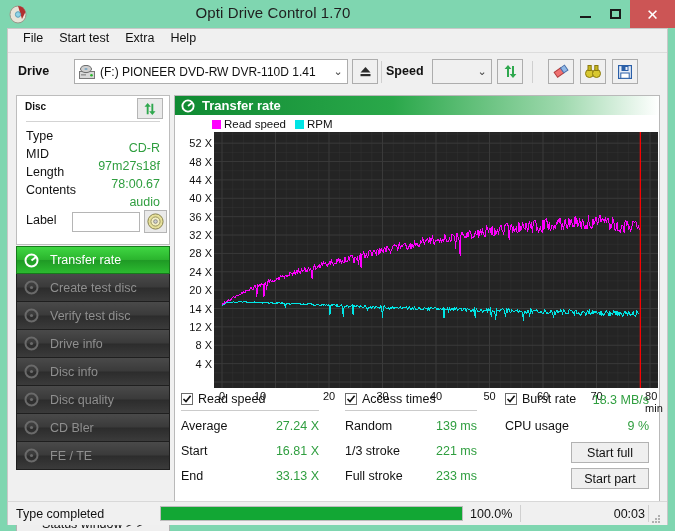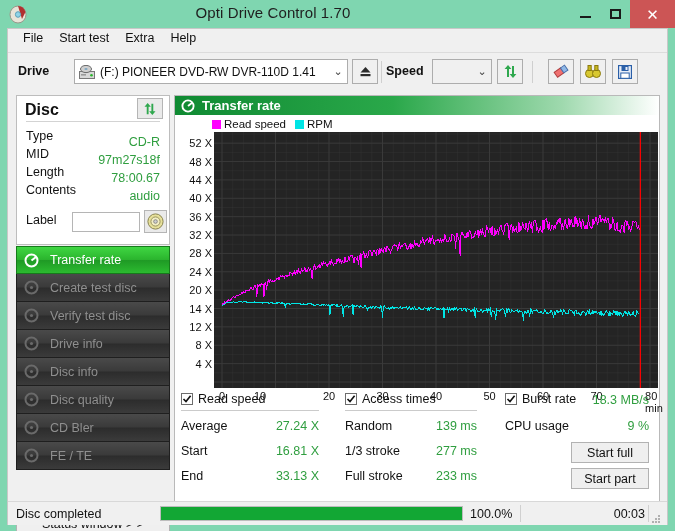--- a/index.html
+++ b/index.html
@@ -109,37 +109,37 @@
   
   .disc-panel {
     position: absolute; left: 8px; top: 66px; width: 154px; height: 150px;
     background: #fff; border: 1px solid #bdbdbd;
   }
   .disc-head {
     position: absolute; left: 0; top: 0; width: 152px; height: 25px;
   }
   .disc-head .t {
     position: absolute; left: 8px; top: 5px;
-    font-size: 16px; font-weight: bold; color: #111;
+    font-size: 10px; font-weight: bold; color: #111;
   }
   .disc-refresh {
     position: absolute; left: 120px; top: 2px; width: 26px; height: 21px;
     background: #eaeaea; border: 1px solid #b5b5b5;
     display: flex; align-items: center; justify-content: center;
   }
   .disc-rule {
     position: absolute; left: 9px; top: 25px; width: 134px; height: 1px;
     background: #d3d3d3;
   }
   .disc-row {
     position: absolute; left: 9px; width: 134px; height: 17px;
     font-size: 12.5px; color: #111;
   }
   .disc-row .k { position: absolute; left: 0; top: 0; }
-  .disc-row .v { position: absolute; right: 0; top: 6px; color: #2f9e3f; }
+  .disc-row .v { position: absolute; right: 0; top: 12px; color: #2f9e3f; }
   .lbl-label {
     position: absolute; left: 9px; top: 117px;
     font-size: 12.5px; color: #111;
   }
   .label-input {
     position: absolute; left: 55px; top: 116px; width: 68px; height: 20px;
     background: #fff; border: 1px solid #b5b5b5;
   }
   .label-btn {
     position: absolute; left: 127px; top: 114px; width: 23px; height: 23px;
@@ -620,21 +620,21 @@
                 <path d="M1.5 5 L4 7.6 L8.6 1.8" stroke="#111" stroke-width="1.6" fill="none"></path>
               </svg>
           </span>
           <span>Access times</span>
         </div>
         <div class="col-rule" style="left:164px;top:18px;width:132px;"></div>
 
         <div class="srow" style="left:164px;top:27px;">Random</div>
         <div class="sval" style="left:216px;top:27px;width:80px;">139 ms</div>
         <div class="srow" style="left:164px;top:52px;">1/3 stroke</div>
-        <div class="sval" style="left:216px;top:52px;width:80px;">277 ms</div>
+        <div class="sval" style="left:216px;top:52px;width:80px;">221 ms</div>
         <div class="srow" style="left:164px;top:77px;">Full stroke</div>
         <div class="sval" style="left:216px;top:77px;width:80px;">233 ms</div>
 
         <div class="col-head" style="left:324px;top:0;">
           <span class="chk">
             <svg width="10" height="10" viewBox="0 0 10 10">
                 <path d="M1.5 5 L4 7.6 L8.6 1.8" stroke="#111" stroke-width="1.6" fill="none"></path>
               </svg>
           </span>
           <span>Burst rate</span>
@@ -643,21 +643,21 @@
 
         <div class="srow" style="left:324px;top:27px;">CPU usage</div>
         <div class="sval" style="left:382px;top:27px;width:86px;">9 %</div>
 
         <div class="actbtn" style="left:390px;top:50px;">Start full</div>
         <div class="actbtn" style="left:390px;top:76px;">Start part</div>
       </div>
     </div>
 
     <div class="statusbar">
-      <div class="sb-text">Disc completed</div>
+      <div class="sb-text">Type completed</div>
       <div class="sb-progwrap">
         <div class="sb-prog" id="progfill" style="width: 100%;"></div>
       </div>
       <div class="sb-pct">100.0%</div>
       <div class="sb-div" style="left:512px;"></div>
       <div class="sb-time">00:03</div>
       <div class="sb-div" style="left:640px;"></div>
       <div class="grip">
         <i style="left:6px;top:0"></i>
           <i style="left:3px;top:3px"></i>

